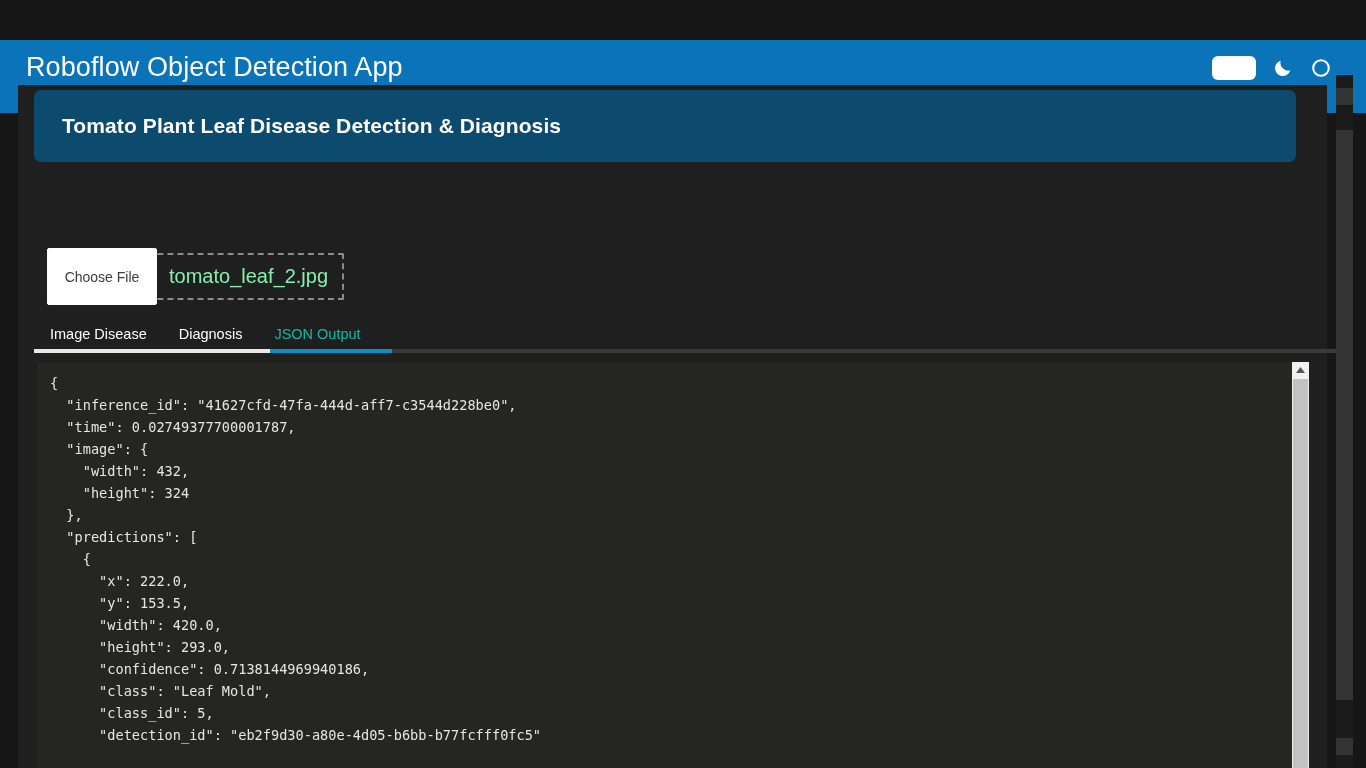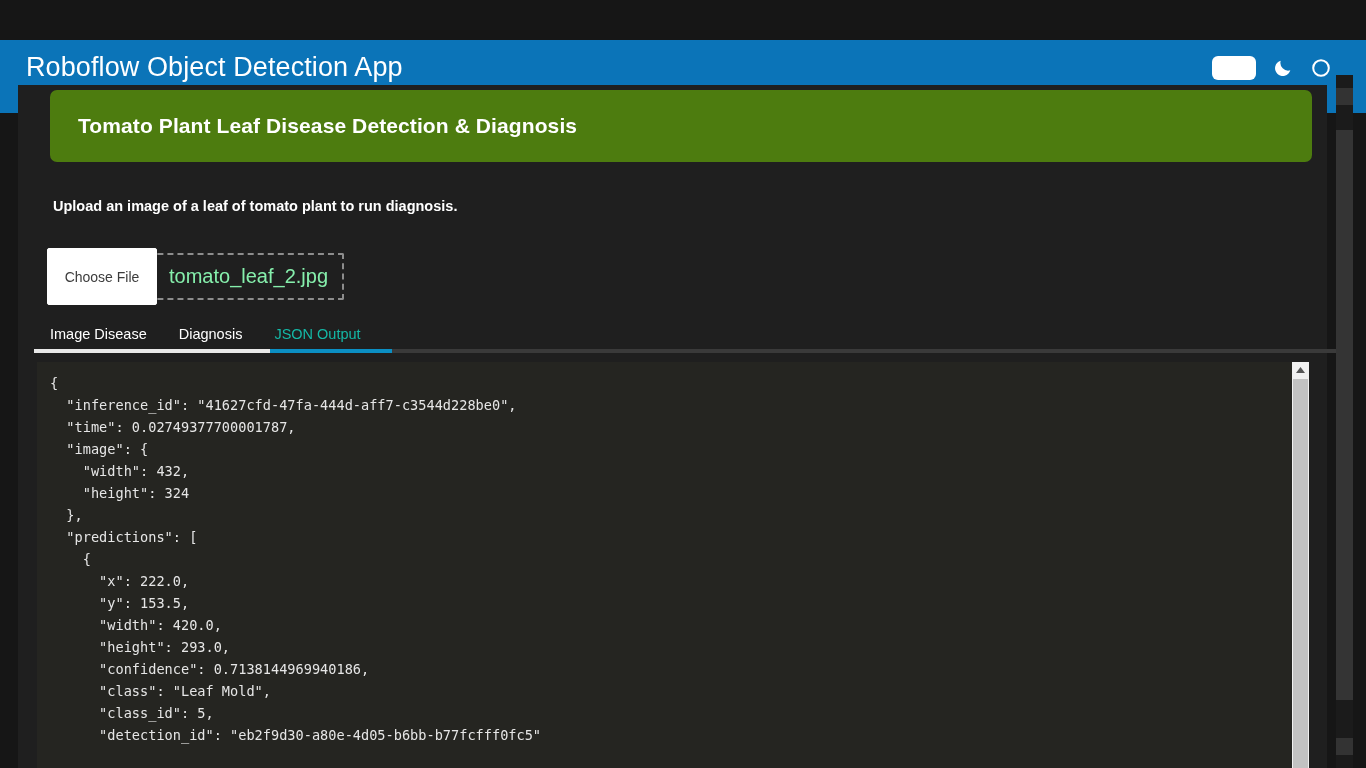--- a/index.html
+++ b/index.html
@@ -47,23 +47,23 @@
   }
   .outer-scroll .btn-up{ top:13px; }
   .outer-scroll .btn-down{ bottom:13px; }
   .outer-scroll .thumb{
     position:absolute; left:0; top:55px; width:17px; height:570px;
     background:#343434;
   }
 
   
   .title-banner{
-    position:absolute; left:32px; top:5px;
+    position:absolute; left:16px; top:5px;
     width:1262px; height:72px;
-    background:#4d7c0f; border-radius:7px;
+    background:#0c4a6e; border-radius:7px;
     display:flex; align-items:center; padding-left:28px;
   }
   .title-banner h1{
     color:#ffffff; font-size:21px; font-weight:bold; letter-spacing:.1px;
   }
 
   
   .upload-prompt{
     position:absolute; left:35px; top:113px;
     color:#ffffff; font-size:14.5px; font-weight:bold;
@@ -160,21 +160,20 @@
     </span>
   </div>
 </div>
 
 <div class="page-card">
 
   <div class="title-banner">
     <h1>Tomato Plant Leaf Disease Detection &amp; Diagnosis</h1>
   </div>
 
-  <div class="upload-prompt">Upload an image of a leaf of tomato plant to run diagnosis.</div>
 
   <div class="file-picker">
     <div class="choose-btn">Choose File</div>
     <div class="file-name">tomato_leaf_2.jpg</div>
   </div>
 
   <div class="tabs">
     <div class="tab">Image Disease</div>
     <div class="tab">Diagnosis</div>
     <div class="tab active">JSON Output</div>

